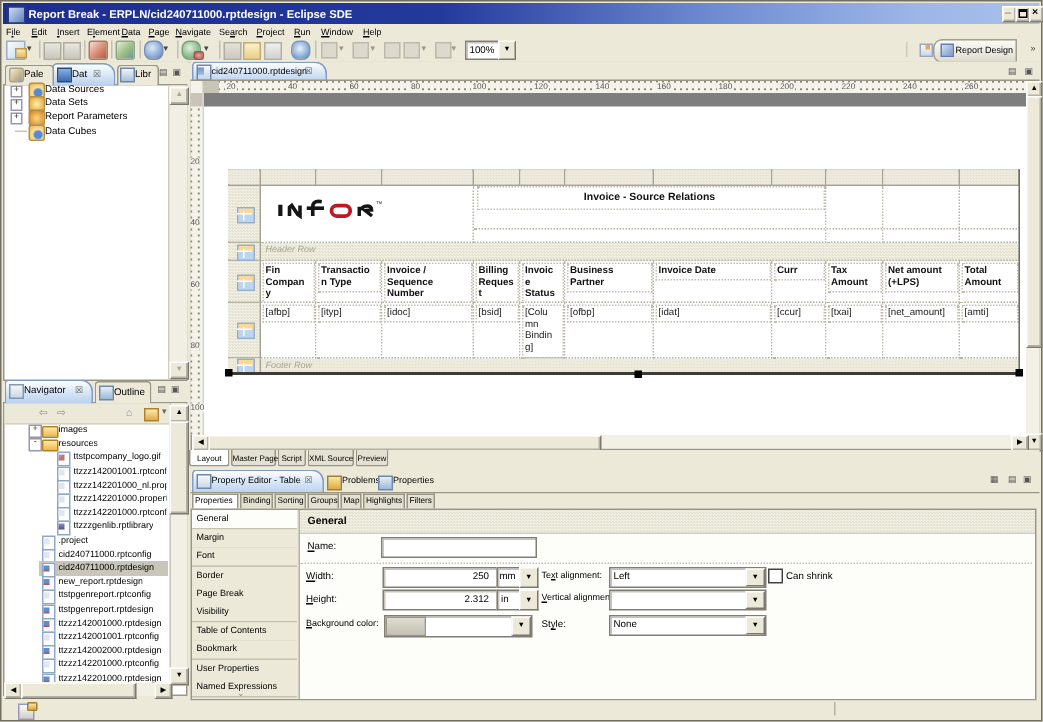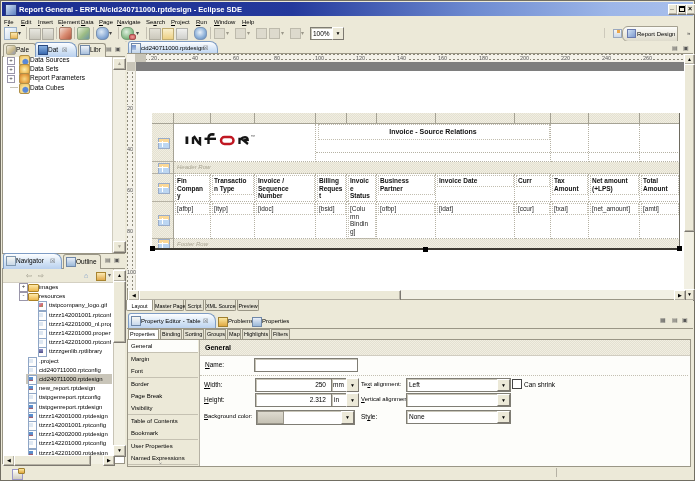--- a/index.html
+++ b/index.html
@@ -21,21 +21,21 @@
 .dots{background-image:radial-gradient(circle,#8a8778 0.6px,transparent 0.7px);background-size:4px 5px;background-position:1px 3px;}
 .pg{position:absolute;width:8px;height:9px;background:#fdfdfd;border:1px solid #8fa6c6;}
 .fold{position:absolute;width:10px;height:7px;background:linear-gradient(#ffe9a8,#edb84d);border:1px solid #ad8325;border-radius:1px;}
 .exp{position:absolute;width:7px;height:7px;background:#fff;border:1px solid #9a96aa;font-size:6px;line-height:5px;text-align:center;color:#333;}
 </style></head><body>
 
 <div class="ab" style="left:0;top:0;width:695px;height:481px;border:1px solid #716e62;box-sizing:border-box;background:#ece9d8;"></div>
 
 <div class="ab" style="left:2px;top:2px;width:691px;height:14px;background:linear-gradient(to right,#1c2e90 0%,#24399c 42%,#6d8ad0 68%,#9db6e8 88%,#a9c0ec 100%);"></div>
 <div class="ab" style="left:5px;top:4px;width:10px;height:10px;background:linear-gradient(135deg,#cfe0f4,#5d7fc0);border:1px solid #2a3a7e;"></div>
-<div class="tx" style="left:19px;top:5px;color:#fff;font-weight:bold;font-size:7.5px;">Report General - ERPLN/cid240711000.rptdesign - Eclipse SDE</div>
+<div class="tx" style="left:19px;top:5px;color:#fff;font-weight:bold;font-size:7.5px;">Report Break - ERPLN/cid240711000.rptdesign - Eclipse SDE</div>
 <div class="sbtn" style="left:668px;top:4px;width:8px;height:9px;"></div>
 <div class="tx" style="left:670px;top:2px;font-size:7px;font-weight:bold;">_</div>
 <div class="sbtn" style="left:677px;top:4px;width:8px;height:9px;"></div>
 <div class="ab" style="left:679px;top:6px;width:4px;height:3px;border:1px solid #000;border-top-width:2px;"></div>
 <div class="sbtn" style="left:686px;top:4px;width:8px;height:9px;"></div>
 <div class="tx" style="left:688px;top:4px;font-size:7px;font-weight:bold;">×</div>
 
 <div class="tx" style="left:4px;top:18px;font-size:6px;">F<u>i</u>le</div>
 <div class="tx" style="left:21px;top:18px;font-size:6px;"><u>E</u>dit</div>
 <div class="tx" style="left:38px;top:18px;font-size:6px;"><u>I</u>nsert</div>

